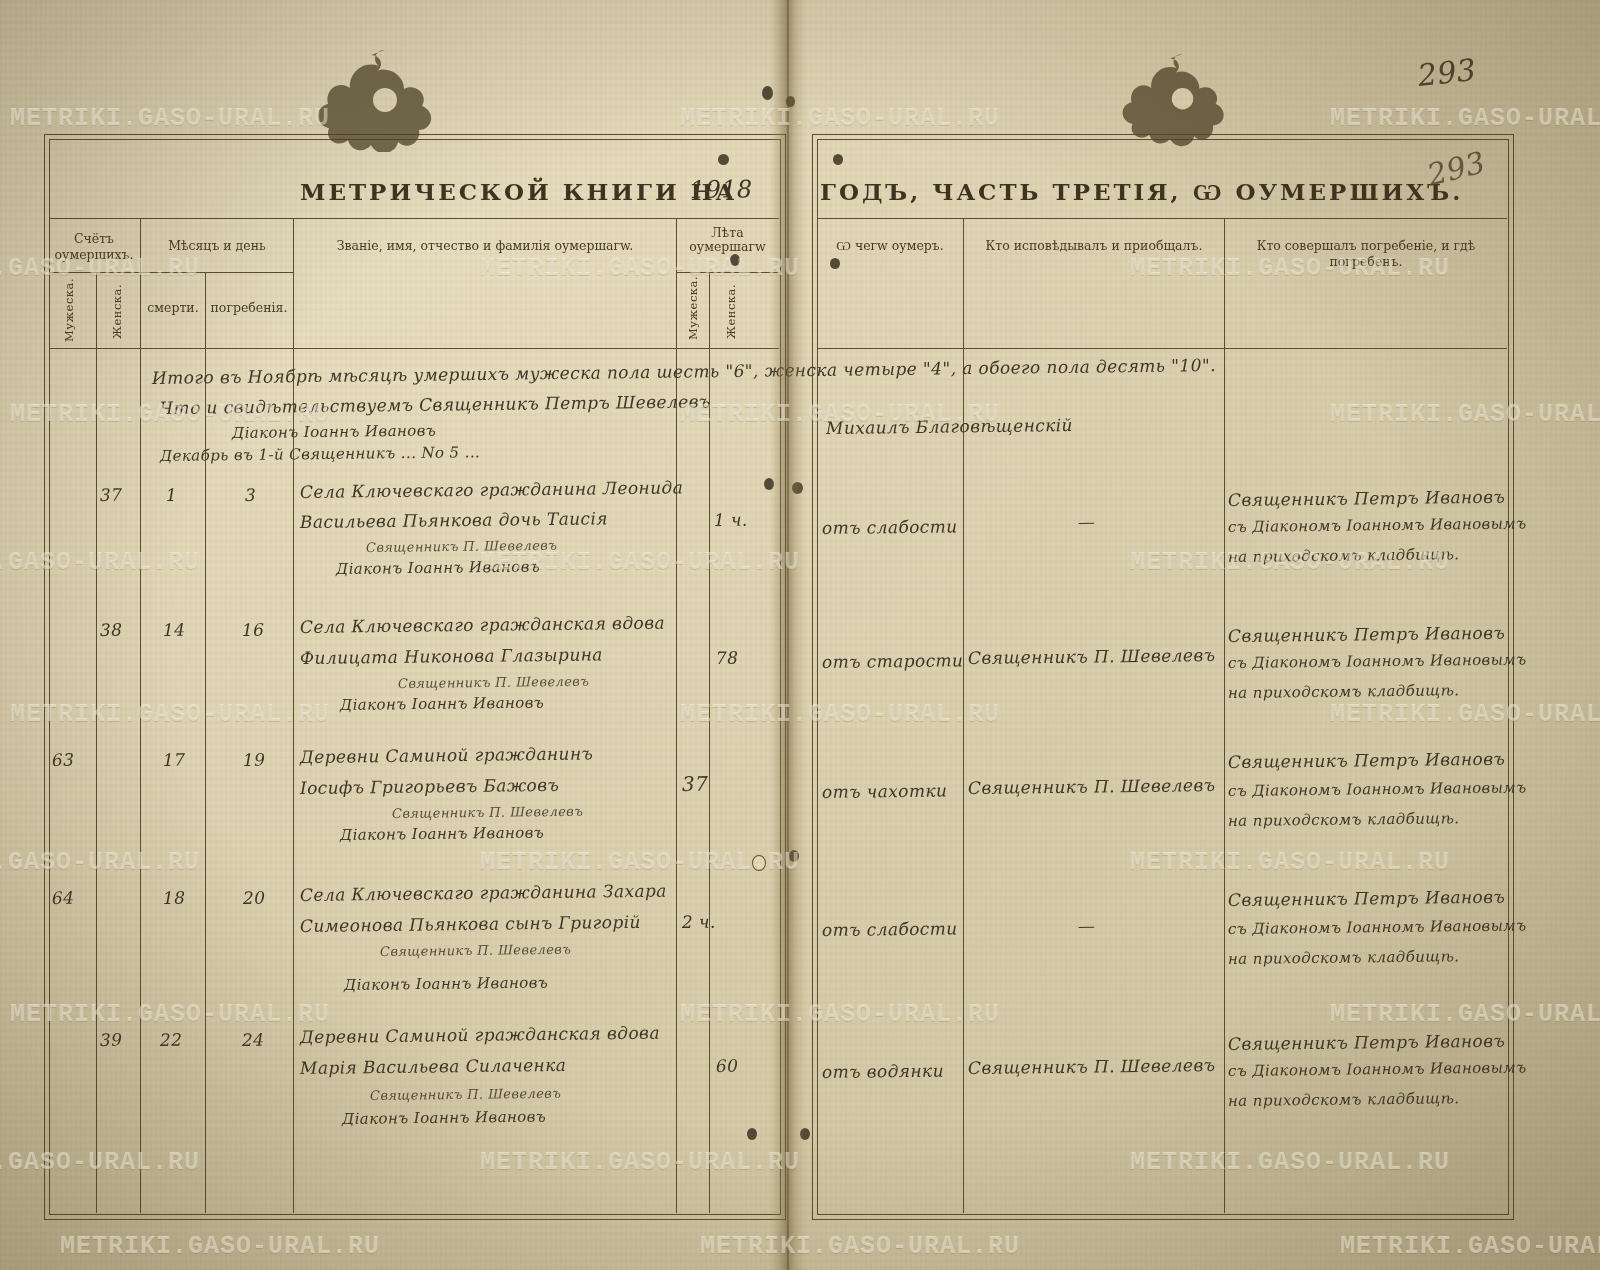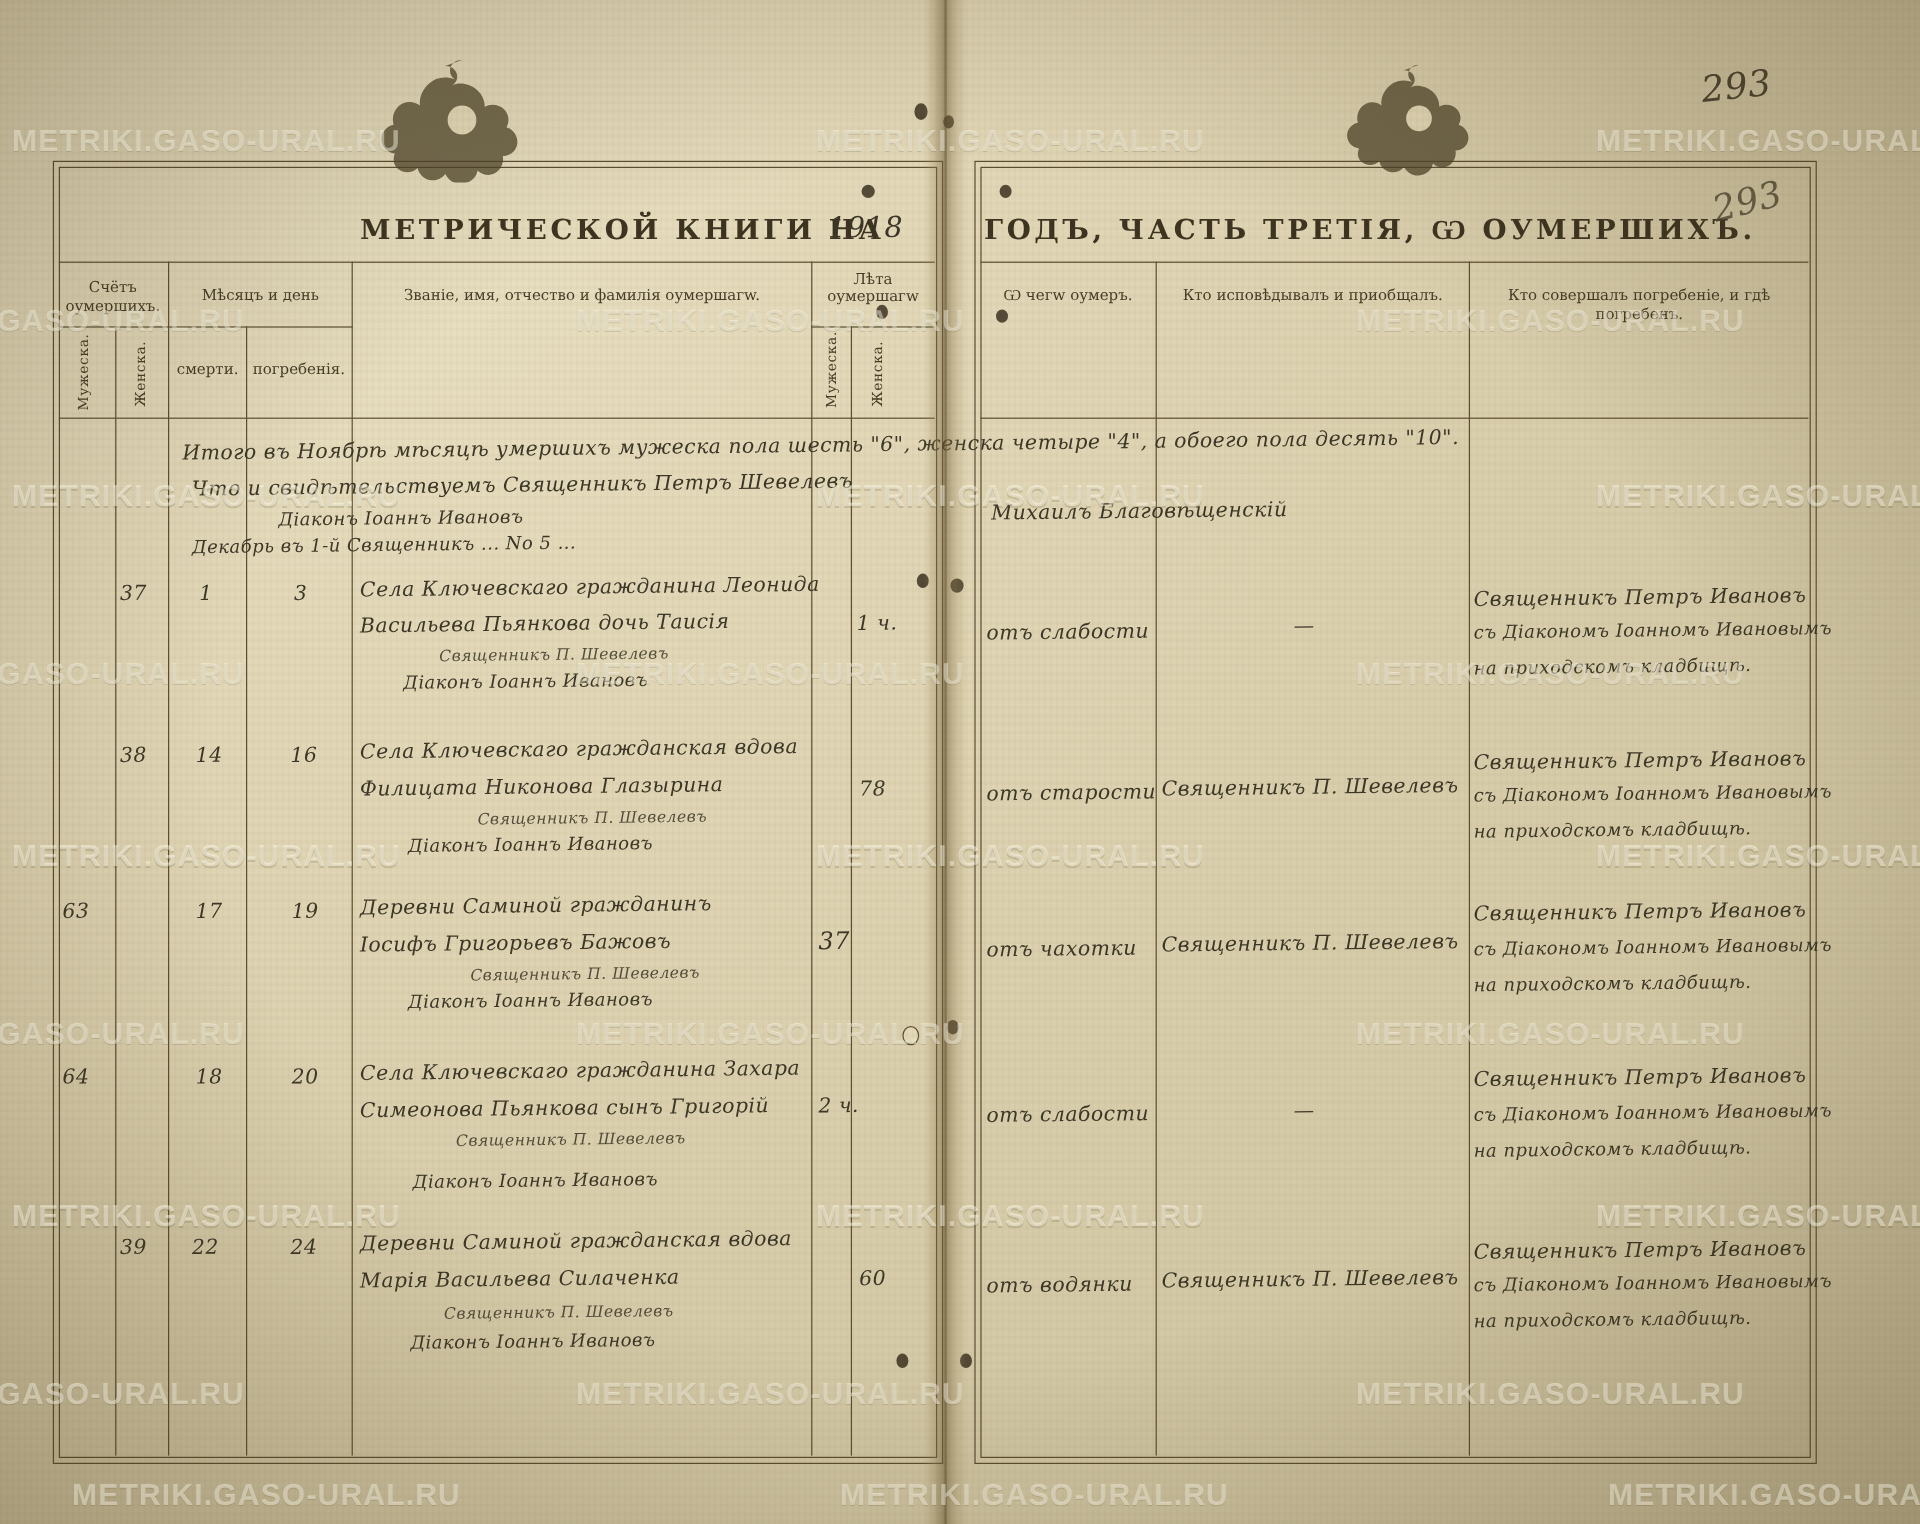--- a/index.html
+++ b/index.html
@@ -87,21 +87,21 @@
     font-size:11.5px;
     letter-spacing:.5px;
   }
 
   
   .crest{position:absolute;opacity:.75;}
 
   
   .wm{
     position:absolute;
-    font-family:Liberation Sans, sans-serif;
+    font-family:Liberation Mono, monospace;
     font-weight:bold;
     font-size:25px;
     letter-spacing:1px;
     color:rgba(255,252,240,0.45);
     text-shadow:0 1px 0 rgba(90,75,40,0.18);
     white-space:nowrap;
     pointer-events:none;
     user-select:none;
   }
 

